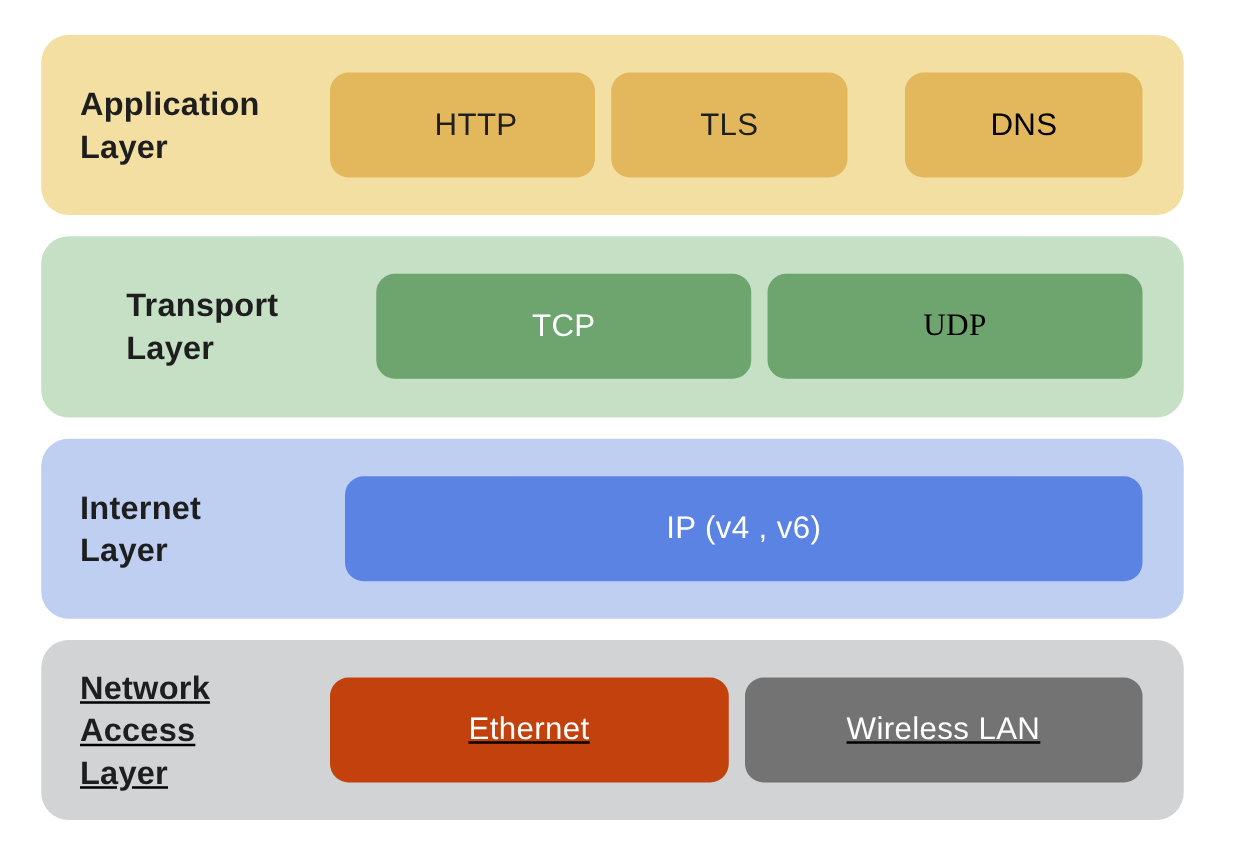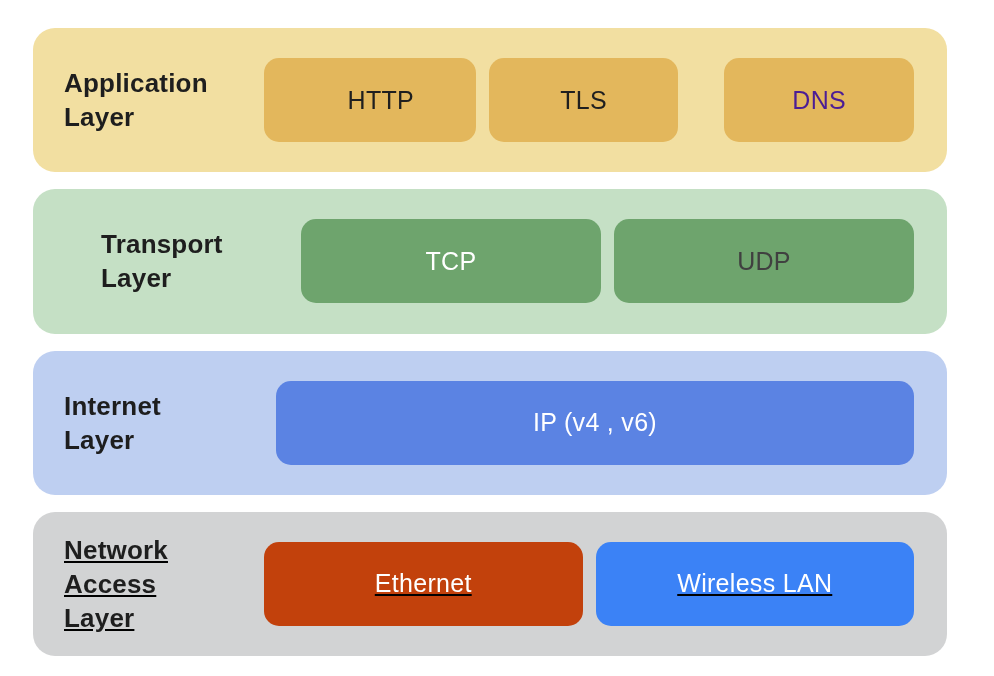--- a/index.html
+++ b/index.html
@@ -57,44 +57,44 @@
 <body>
 
 <div class="diagram">
 
   <div class="panel" style="background: rgb(242, 223, 161);">
     <div class="layer-label">Application
 Layer</div>
     <div class="boxes">
       <div class="proto-box" style="background: rgb(227, 183, 92); color: rgb(31, 31, 31); padding-left: 22px;">HTTP</div>
       <div class="proto-box" style="background: rgb(227, 183, 92); color: rgb(31, 31, 31);">TLS</div>
-      <div class="proto-box" style="background: rgb(227, 183, 92); color: #4c1d95; margin-left: 33px;">DNS</div>
+      <div class="proto-box" style="background: rgb(227, 183, 92); color: #000000; margin-left: 33px;">DNS</div>
     </div>
   </div>
 
   <div class="panel" style="background: rgb(197, 224, 197); padding-left: 37px;">
     <div class="layer-label">Transport
 Layer</div>
     <div class="boxes">
       <div class="proto-box" style="background: rgb(110, 164, 109); color: rgb(255, 255, 255);">TCP</div>
-      <div class="proto-box" style="background: rgb(110, 164, 109); color: #404040;">UDP</div>
+      <div class="proto-box" style="background: rgb(110, 164, 109); color: #000000; font-family: Liberation Serif, serif;">UDP</div>
     </div>
   </div>
 
   <div class="panel" style="background: rgb(190, 207, 241);">
     <div class="layer-label">Internet
 Layer</div>
     <div class="boxes">
       <div class="proto-box" style="background: rgb(91, 131, 227); color: rgb(255, 255, 255); margin-left: 12px;">IP (v4 , v6)</div>
     </div>
   </div>
 
   <div class="panel" style="background: rgb(210, 211, 212); text-decoration: underline;">
     <div class="layer-label">Network
 Access
 Layer</div>
     <div class="boxes">
       <div class="proto-box" style="background: #c2410c; color: rgb(255, 255, 255);">Ethernet</div>
-      <div class="proto-box" style="background: #3b82f6; color: rgb(255, 255, 255);">Wireless LAN</div>
+      <div class="proto-box" style="background: #737373; color: rgb(255, 255, 255);">Wireless LAN</div>
     </div>
   </div>
 
 </div>
 
 </body></html>

